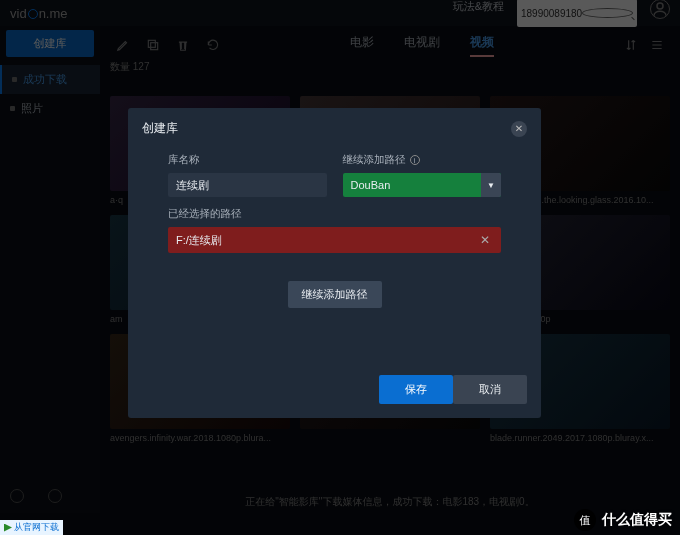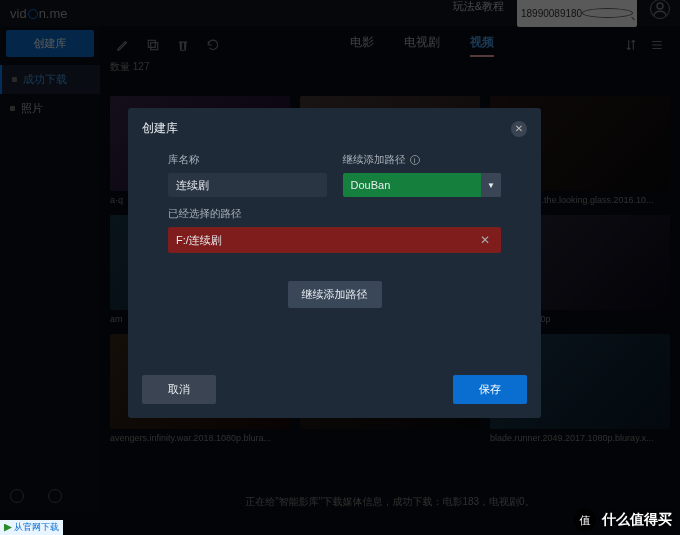--- a/index.html
+++ b/index.html
@@ -214,22 +214,22 @@
       </div>
     </div>
     <div class="lbl">已经选择的路径</div>
     <div class="path-row">
       <span>F:/连续剧</span>
       <span class="clear-x">✕</span>
     </div>
     <button class="add-btn">继续添加路径</button>
   </div>
   <div class="dlg-foot">
+    <button class="btn btn-save">保存</button>
     <button class="btn btn-cancel">取消</button>
-    <button class="btn btn-save">保存</button>
   </div>
 </div>
 
 <div class="bl">
   <span class="bl-ic"></span>
   <span>从官网下载</span>
 </div>
 <div class="badge-row">
   <div class="badge">值</div>
   <span class="badge-txt">什么值得买</span>

